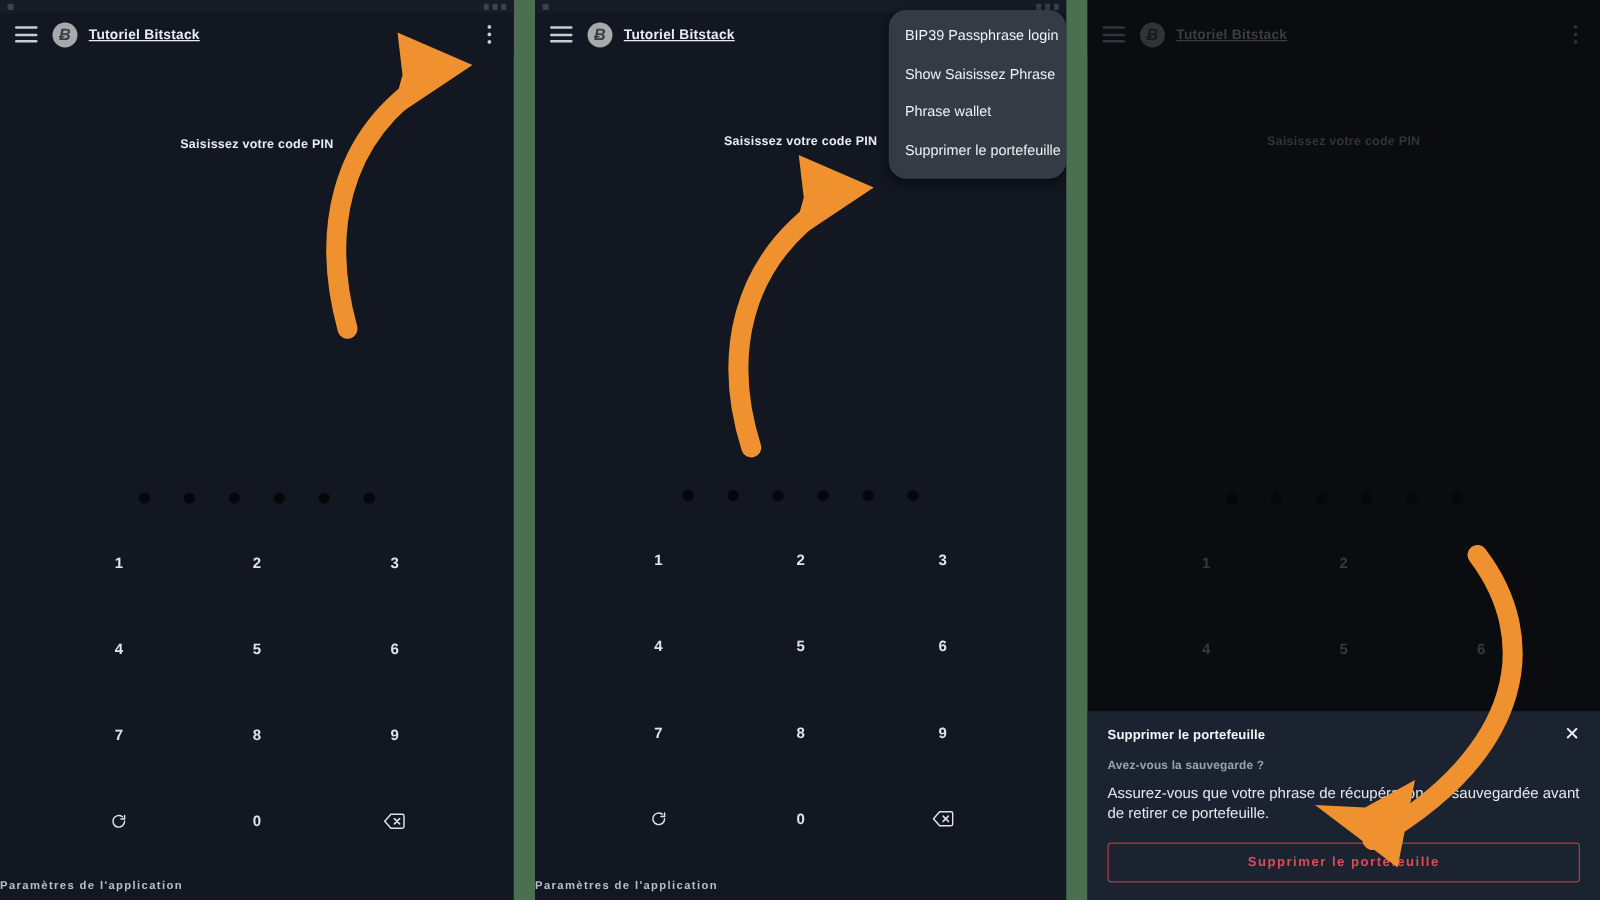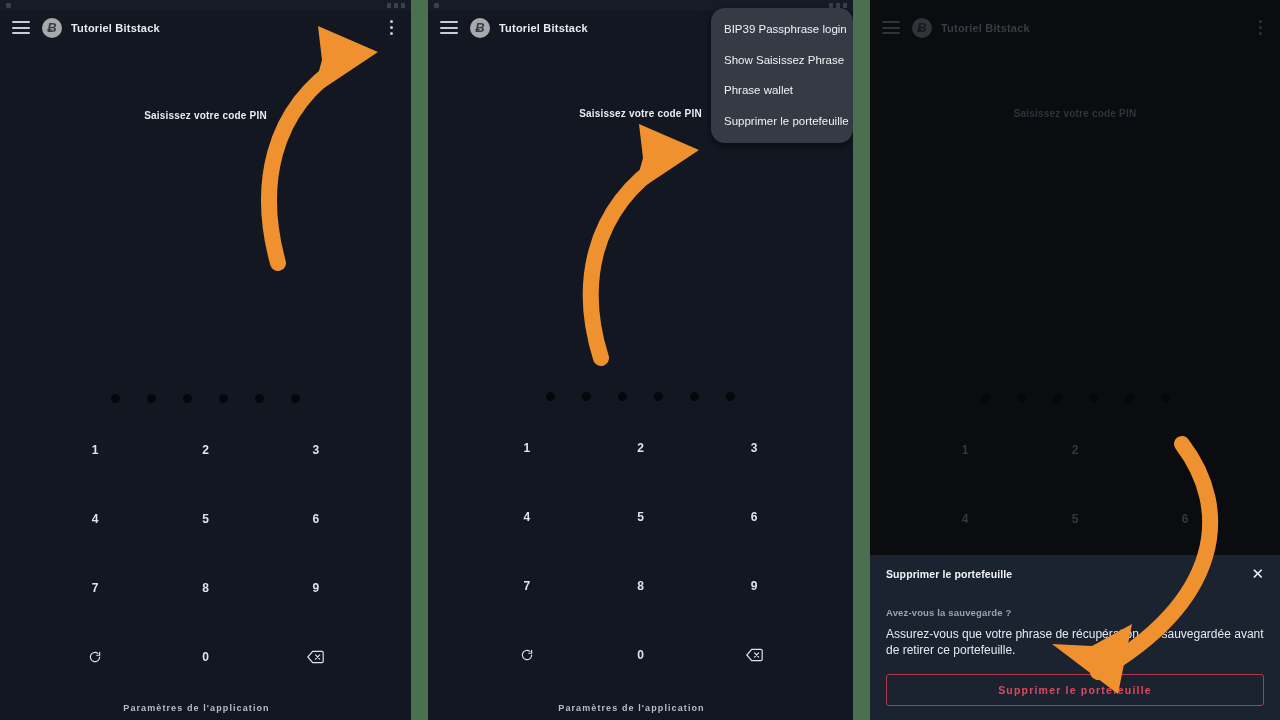--- a/index.html
+++ b/index.html
@@ -58,21 +58,21 @@
   #panel-3 .hamburger span { background: #31343a; }
   .brand-logo {
     width: 20px; height: 20px; border-radius: 50%;
     background: #a7a9ad; color: #3a3d43;
     display: flex; align-items: center; justify-content: center;
     font-weight: 700; font-size: 13px; font-style: italic;
     margin-right: 9px; flex: 0 0 auto;
   }
   #panel-3 .brand-logo { background: #303338; color: #17191d; }
   .brand-title {
-    color: #e9ecf1; font-size: 11px; font-weight: 700; letter-spacing: .2px;
+    color: #e9ecf1; font-size: 11px; font-weight: 700; letter-spacing: .2px; text-decoration: underline;
   }
   #panel-3 .brand-title { color: #3a3d43; }
   .kebab {
     margin-left: auto; width: 16px; height: 20px;
     display: flex; flex-direction: column; align-items: center;
     justify-content: center; gap: 3px; cursor: pointer;
   }
   .kebab i { display: block; width: 3px; height: 3px; border-radius: 50%; background: #c8ccd4; }
   #panel-3 .kebab i { background: #2e3138; }
 
@@ -104,21 +104,21 @@
     height: 69px; display: flex; align-items: center; justify-content: center;
     color: #dfe3ea; font-size: 12px; font-weight: 700; cursor: pointer;
     user-select: none;
   }
   #panel-3 .key { color: #34383f; }
   .key svg { display: block; }
 
   
   .app-settings {
     position: absolute; bottom: 7px; right: 0; left: 0;
-    text-align: center; padding-right: 18px;
+    text-align: left; padding-right: 18px;
     color: #b9bfc9; font-size: 9px; font-weight: 700;
     letter-spacing: 1.1px; cursor: pointer;
   }
 
   
   .overflow-menu {
     position: absolute; top: 8px; right: 0; width: 142px;
     background: #343b44; border-radius: 14px;
     box-shadow: 0 3px 9px rgba(0,0,0,.55);
     padding: 6px 0; z-index: 20;
@@ -136,21 +136,21 @@
     display: flex; align-items: flex-start; justify-content: space-between;
   }
   .dialog-title {
     color: #f2f4f7; font-size: 10.5px; font-weight: 700; letter-spacing: .1px;
   }
   .dialog-close {
     color: #f2f4f7; font-size: 15px; line-height: 1; cursor: pointer;
     font-weight: 400; margin-top: -2px;
   }
   .dialog-sub {
-    margin-top: 26px; color: #9aa3b1; font-size: 9.5px;
+    margin-top: 12px; color: #9aa3b1; font-size: 9.5px;
     font-weight: 700; letter-spacing: .15px;
   }
   .dialog-body {
     margin-top: 8px; color: #e6e9ee; font-size: 12px; line-height: 1.38;
   }
   .danger-button {
     margin-top: 15px; display: block; width: 100%;
     border: 1px solid #b03a4a; background: #1b2230;
     border-radius: 3px; padding: 9px 0;
     color: #e0485c; font-size: 10.5px; font-weight: 700;

